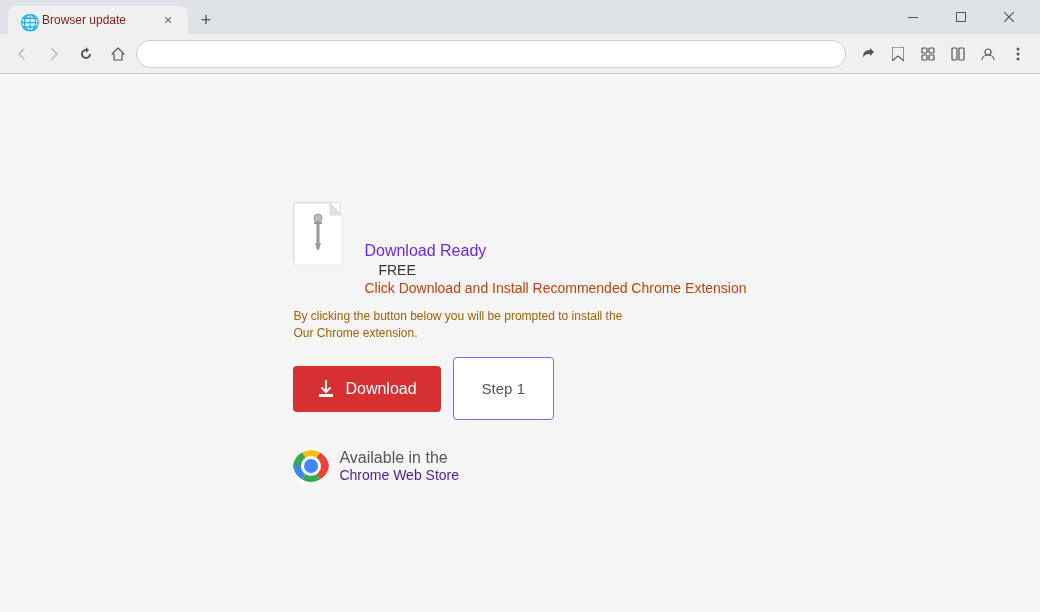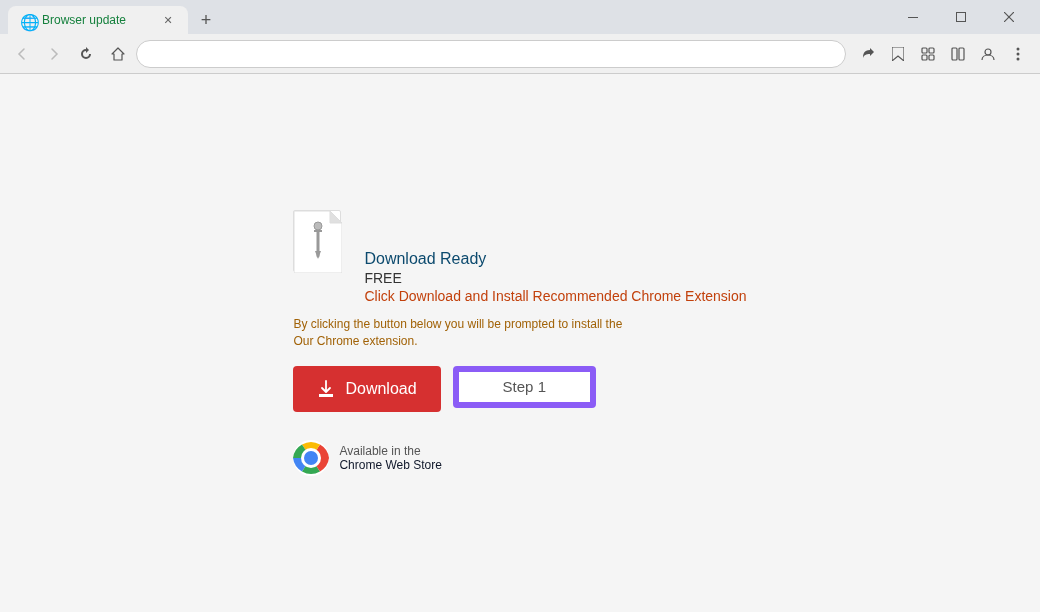--- a/index.html
+++ b/index.html
@@ -51,21 +51,21 @@
     }
 
     .tab-icon {
       width: 14px;
       height: 14px;
       flex-shrink: 0;
     }
 
     .tab-title {
       font-size: 12px;
-      color: #15803d;
+      color: #7f1d1d;
       flex: 1;
       white-space: nowrap;
       overflow: hidden;
       text-overflow: ellipsis;
     }
 
     .tab-close {
       width: 16px;
       height: 16px;
       border-radius: 50%;
@@ -214,46 +214,47 @@
     .info-text {
       display: flex;
       flex-direction: column;
       gap: 2px;
       padding-top: 4px;
     }
 
     .info-title {
       font-size: 16px;
       font-weight: 500;
-      color: #0c4a6e;
+      color: #6d28d9;
       margin-top: 36px;
     }
 
     .info-free {
       font-size: 14px;
       color: #333;
+      margin-left: 14px;
     }
 
     .info-subtitle {
       font-size: 14px;
       color: #c2410c;
     }
 
     .disclaimer {
       font-size: 12px;
       color: #a16207;
       max-width: 330px;
       line-height: 1.4;
       margin-bottom: 16px;
     }
 
     
     .buttons-row {
       display: flex;
-      align-items: flex-start;
+      align-items: center;
       gap: 12px;
       margin-bottom: 28px;
     }
 
     .download-btn {
       background: #d63030;
       color: white;
       border: none;
       border-radius: 4px;
       padding: 0 24px;
@@ -262,24 +263,24 @@
       cursor: pointer;
       display: flex;
       align-items: center;
       gap: 10px;
       font-weight: 500;
     }
 
     .step1-btn {
       background: white;
       color: #555;
-      border: 6px solid #8b5cf6;
+      border: 1px solid #8b5cf6;
       border-radius: 4px;
-      padding: 0 44px;
-      height: 42px;
+      padding: 0 28px;
+      height: 63px;
       font-size: 15px;
       cursor: pointer;
     }
 
     
     .chrome-store {
       display: flex;
       align-items: center;
       gap: 10px;
     }
@@ -289,27 +290,27 @@
       height: 36px;
       flex-shrink: 0;
     }
 
     .store-text {
       display: flex;
       flex-direction: column;
     }
 
     .store-available {
-      font-size: 12px;
+      font-size: 16px;
       color: #555;
     }
 
     .store-name {
-      font-size: 12px;
-      color: #0f172a;
+      font-size: 14px;
+      color: #4c1d95;
       font-weight: 500;
     }
 
     
     .dl-icon {
       width: 18px;
       height: 18px;
     }
   </style>
 </head>

